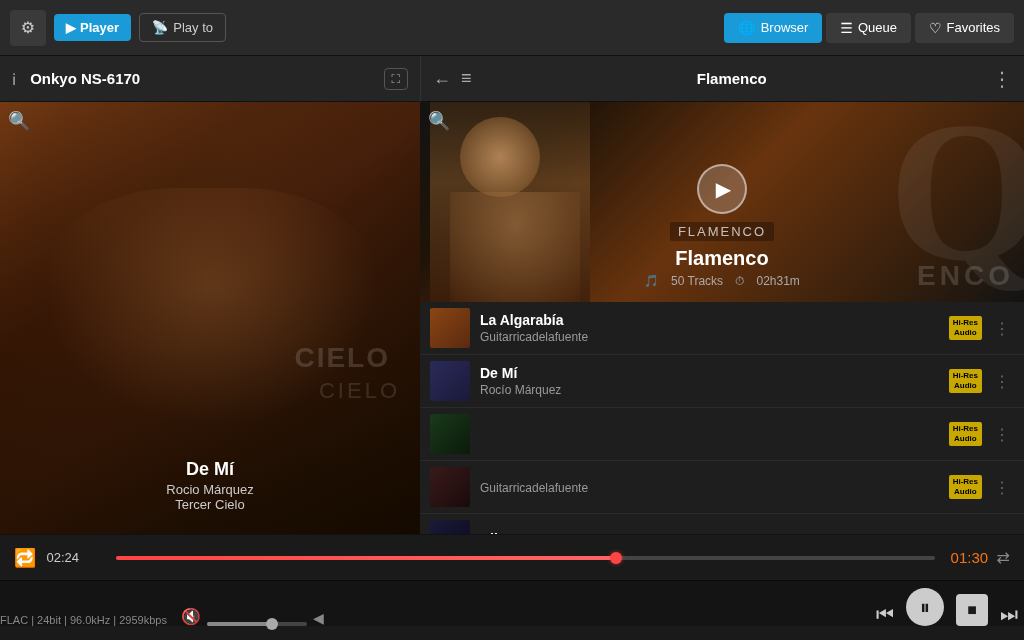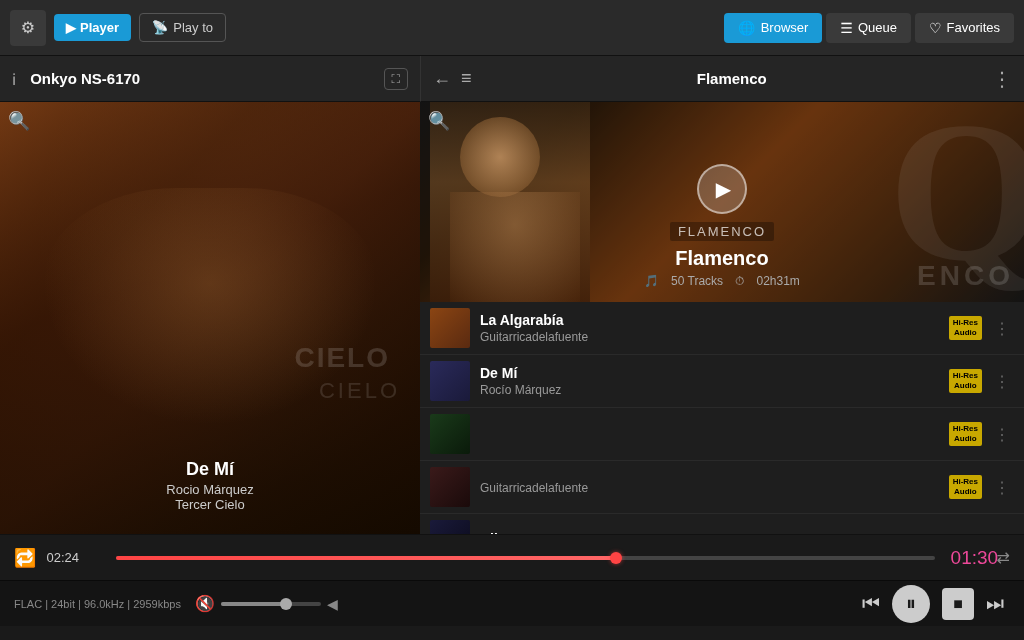--- a/index.html
+++ b/index.html
@@ -295,29 +295,29 @@
       position: relative;
     }
     .progress-thumb {
       width: 12px; height: 12px;
       border-radius: 50%;
       background: #ff4444;
       position: absolute;
       right: -6px; top: -4px;
       box-shadow: 0 0 4px rgba(255,68,68,0.6);
     }
-    .time-end { font-size: 19px; color: #ec4899; margin-left: 10px; width: 36px; }
+    .time-end { font-size: 15px; color: #f97316; margin-left: 10px; width: 36px; }
     .shuffle-btn { color: #888; background: none; border: none; font-size: 16px; cursor: pointer; margin-left: 10px; }
 
     
     .controls-row {
       height: 46px;
       background: #141414;
-      display: flex; align-items: center;
-      padding: 0 14px;
+      display: flex; align-items: flex-end;
+      padding: 0 0;
       border-top: 1px solid #0a0a0a;
     }
     .audio-info { font-size: 11px; color: #888; margin-right: 14px; white-space: nowrap; }
     .mute-btn { color: #888; background: none; border: none; font-size: 16px; cursor: pointer; }
     .volume-track {
       width: 100px; height: 4px;
       background: #444; border-radius: 2px;
       position: relative; cursor: pointer; margin: 0 6px;
     }
     .volume-fill {

